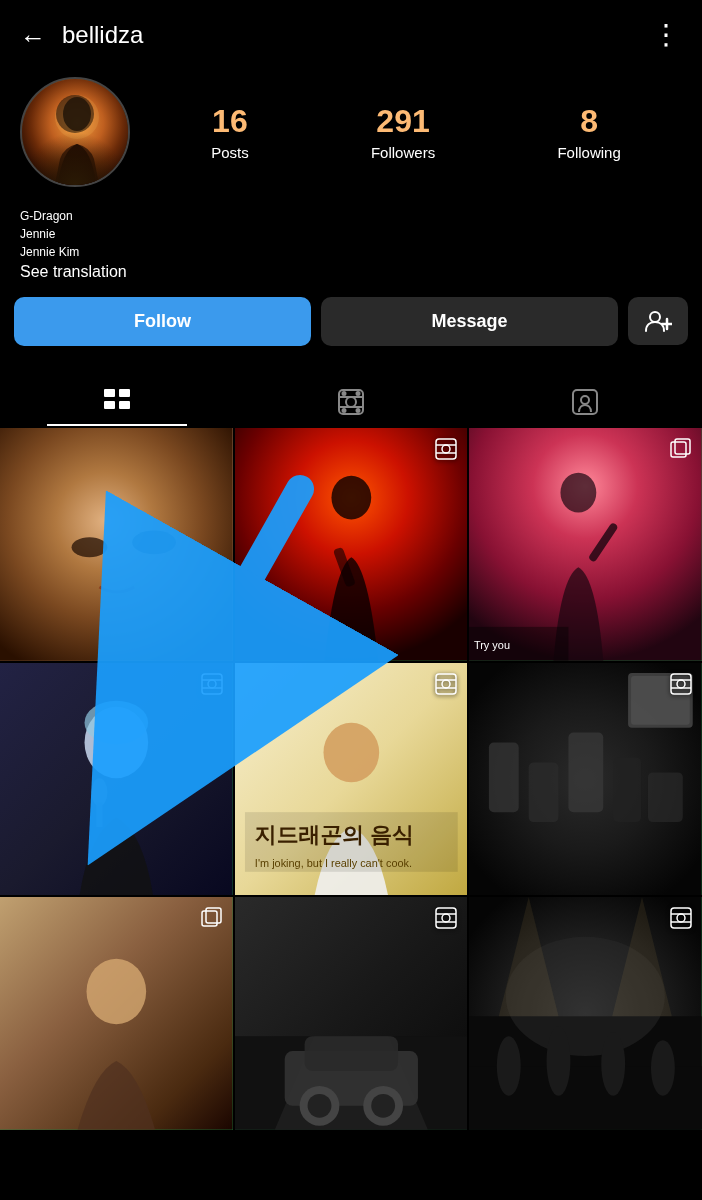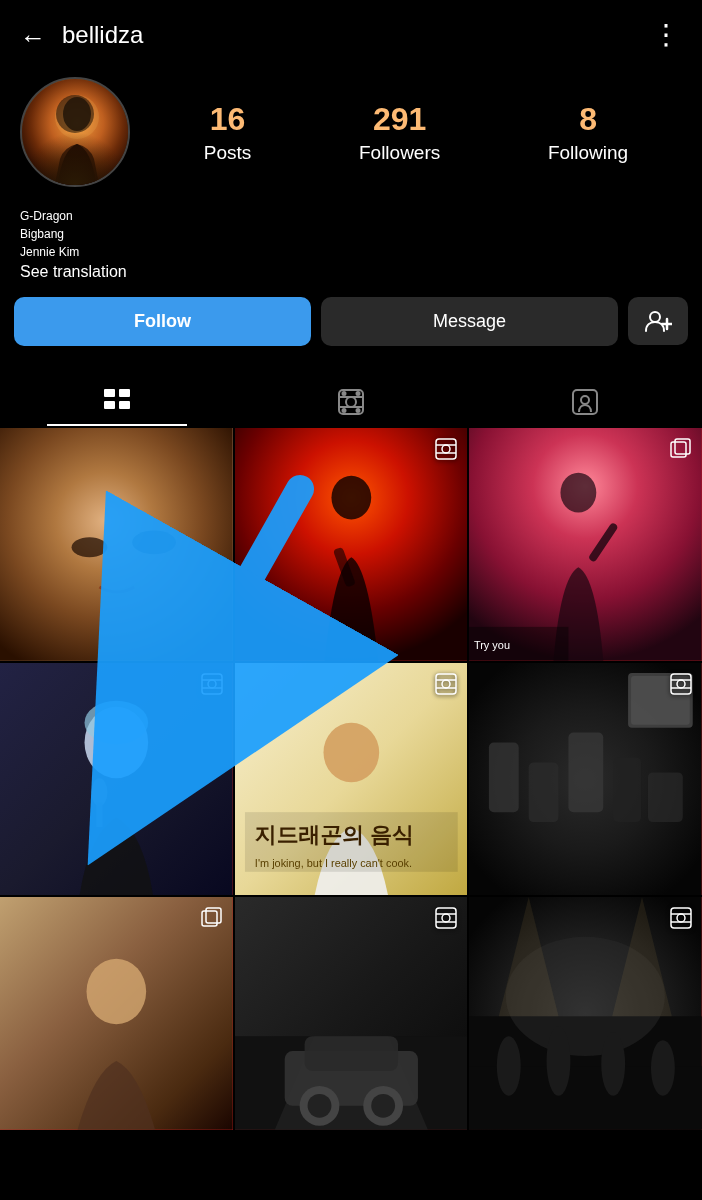--- a/index.html
+++ b/index.html
@@ -93,21 +93,21 @@
       flex-direction: column;
       align-items: center;
       gap: 4px;
     }
     .stat-number {
       font-size: 32px;
       font-weight: 700;
       color: #fdba74;
     }
     .stat-label {
-      font-size: 19px;
+      font-size: 15px;
       color: #fff;
     }
 
     
     .bio-section {
       padding: 4px 20px 16px;
     }
     .bio-line {
       font-size: 12px;
       line-height: 1.5;
@@ -139,21 +139,21 @@
       cursor: pointer;
     }
     .btn-message {
       flex: 1;
       background: #2a2a2a;
       color: #fff;
       border: none;
       border-radius: 10px;
       padding: 14px 0;
       font-size: 18px;
-      font-weight: 400;
+      font-weight: 700;
       cursor: pointer;
     }
     .btn-add-person {
       background: #2a2a2a;
       color: #fff;
       border: none;
       border-radius: 10px;
       padding: 12px 16px;
       font-size: 22px;
       cursor: pointer;
@@ -194,21 +194,21 @@
     .grid-container {
       display: grid;
       grid-template-columns: repeat(3, 1fr);
       gap: 2px;
       margin-top: 2px;
     }
     .grid-item {
       position: relative;
       aspect-ratio: 1;
       overflow: hidden;
-      background: #b91c1c;
+      background: #15803d;
       cursor: pointer;
     }
     .grid-item .reel-icon {
       position: absolute;
       top: 10px;
       right: 10px;
       color: #fff;
       font-size: 18px;
       filter: drop-shadow(0 1px 2px rgba(0,0,0,0.8));
     }
@@ -269,21 +269,21 @@
     </div>
     <div class="stat-item">
       <span class="stat-number">8</span>
       <span class="stat-label">Following</span>
     </div>
   </div>
 </div>
 
 <div class="bio-section">
   <div class="bio-line">G-Dragon</div>
-  <div class="bio-line">Bigbang</div>
+  <div class="bio-line">Jennie</div>
   <div class="bio-line">Jennie Kim</div>
   <div class="bio-translation">See translation</div>
 </div>
 
 <div class="action-buttons">
   <button class="btn-follow">Follow</button>
   <button class="btn-message">Message</button>
   <button class="btn-add-person">
     <svg width="28" height="24" viewBox="0 0 28 24" fill="white" xmlns="http://www.w3.org/2000/svg">
       <circle cx="11" cy="8" r="5" stroke="white" stroke-width="2" fill="none"></circle>

